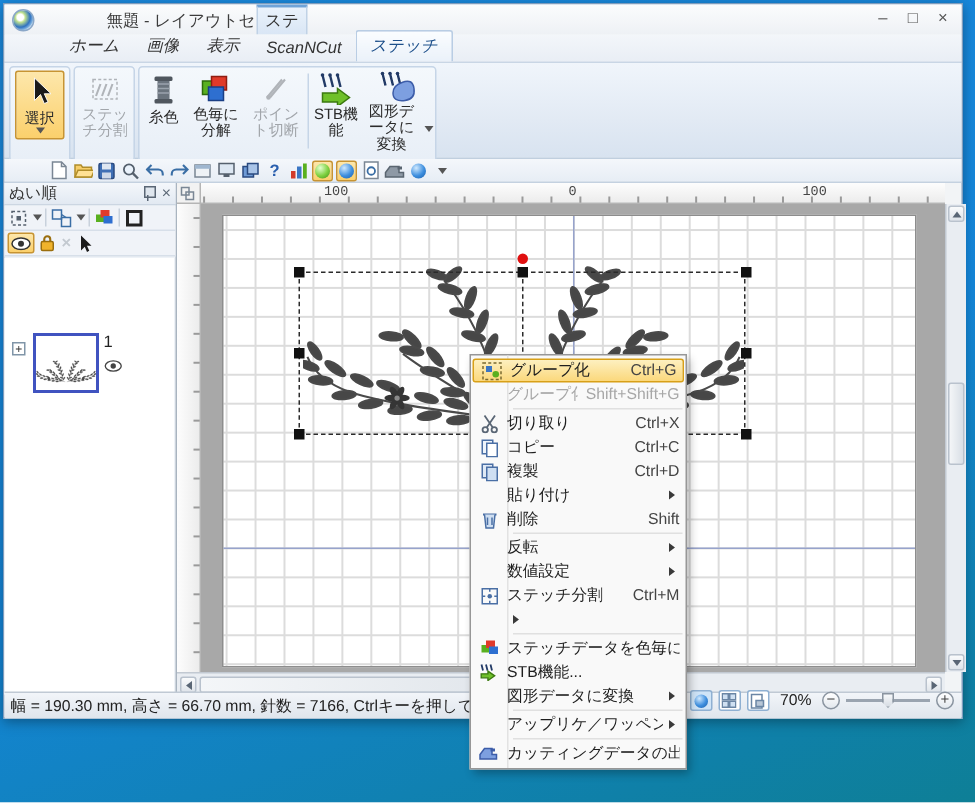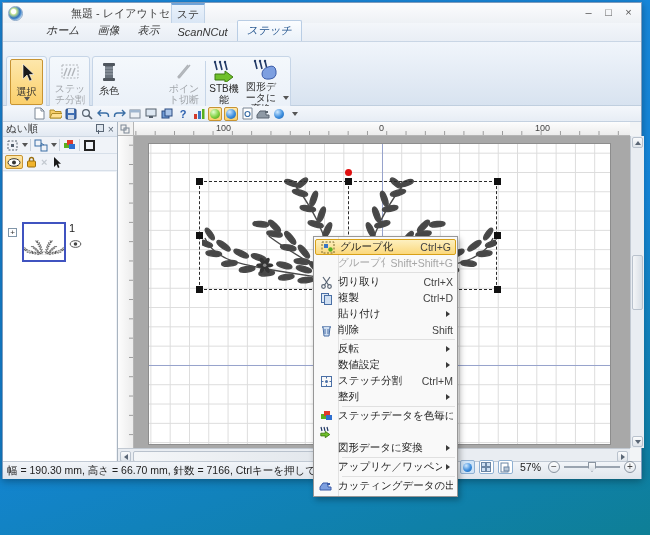--- a/index.html
+++ b/index.html
@@ -16,21 +16,21 @@
   .ctxtab{position:absolute;left:168px;top:0;width:34px;height:20px;background:linear-gradient(#eaf2fb,#d9e6f5);border-left:1px solid #c0d2e6;border-right:1px solid #c0d2e6;border-top:2px solid #6fa3d8;text-align:center;line-height:18px;color:#333;}
   .wbtns{position:absolute;right:4px;top:2px;display:flex;gap:3px;}
   .wbtn{width:17px;height:15px;text-align:center;line-height:14px;color:#555;border-radius:2px;}
   
   .tabrow{left:0;top:20px;width:638px;height:19px;background:linear-gradient(#f3f6fa,#e9eef5);display:flex;align-items:flex-end;border-bottom:1px solid #c9d6e5;}
   .rtab{padding:2px 9px 3px;color:#333;font-style:italic;}
   .rtab.active{background:linear-gradient(#fbfdff,#eaf1f9);border:1px solid #b9cde4;border-bottom:none;border-radius:2px 2px 0 0;color:#1c4f8a;}
   .tabright{position:absolute;right:6px;top:24px;display:flex;align-items:center;gap:4px;color:#39424e;font-size:10.5px;}
   
   .ribbon{left:0;top:39px;width:638px;height:64px;background:linear-gradient(#f0f5fb,#e2eaf4 60%,#d8e3f0);border-bottom:1px solid #c0cfdf;}
-  .rgroup{position:absolute;top:14px;height:75px;border:1px solid #c6d5e7;border-radius:3px;background:linear-gradient(#f4f8fc,#e6edf6);}
+  .rgroup{position:absolute;top:2px;height:75px;border:1px solid #c6d5e7;border-radius:3px;background:linear-gradient(#f4f8fc,#e6edf6);}
   .rgl{position:absolute;bottom:0;left:0;right:0;height:11px;text-align:center;font-size:9px;color:#61707f;line-height:11px;}
   .rbtn{position:absolute;top:2px;display:flex;flex-direction:column;align-items:center;font-size:10px;color:#2b2b2b;text-align:center;line-height:11px;}
   .rbtn .ric{height:26px;display:flex;align-items:center;justify-content:center;}
   .rbtn.sel{background:linear-gradient(#fde7ab,#fbd06c);border:1px solid #c79433;border-radius:2px;}
   .rbtn.dis{color:#a2a6ab;}
   .caret{width:0;height:0;border-left:3px solid transparent;border-right:3px solid transparent;border-top:4px solid #555;display:inline-block;}
   .vsep{position:absolute;top:4px;width:1px;height:50px;background:#c6d5e7;}
   
   .qat{left:0;top:103px;width:638px;height:16px;background:linear-gradient(#f4f7fb,#e7edf5);border-bottom:1px solid #c4d1e0;display:flex;align-items:center;padding-left:29px;gap:2px;}
   .qi{width:14px;height:14px;display:flex;align-items:center;justify-content:center;border-radius:2px;}
@@ -46,21 +46,21 @@
   .pib.sel{background:linear-gradient(#fde7ab,#fbd06c);border:1px solid #c79433;}
   .plist{position:absolute;top:50px;bottom:0;left:0;right:1px;background:#fff;}
   .expander{position:absolute;left:5px;top:56px;width:9px;height:9px;border:1px solid #8095a8;background:#fff;font-size:8px;line-height:7px;text-align:center;color:#333;}
   .thumb{position:absolute;left:19px;top:50px;width:44px;height:40px;border:2px solid #4053c0;background:#fff;}
   .tnum{position:absolute;left:66px;top:50px;color:#222;}
   
   .rulercorner{left:115px;top:119px;width:16px;height:14px;background:#f2f2f2;border-right:1px solid #b5b5b5;border-bottom:1px solid #b5b5b5;}
   .hruler{left:131px;top:119px;width:496px;height:14px;background:linear-gradient(#fdfdfd,#ececec);border-bottom:1px solid #b5b5b5;
     background-image:linear-gradient(to right,#9a9a9a 0 1px,transparent 1px),linear-gradient(#fdfdfd,#ececec);
     background-size:19.3px 5px,100% 100%;background-position:1.4px 9px,0 0;background-repeat:repeat-x,no-repeat;}
-  .hrlab{position:absolute;top:1px;font-size:9px;color:#444;}
+  .hrlab{position:absolute;top:1px;font-size:9px;color:#444;font-family:Liberation Mono, monospace;}
   .vruler{left:115px;top:133px;width:16px;height:312px;background:linear-gradient(to right,#fdfdfd,#ececec);border-right:1px solid #b5b5b5;
     background-image:linear-gradient(#9a9a9a 0 1px,transparent 1px),linear-gradient(to right,#fdfdfd,#ececec);
     background-size:5px 19.3px,100% 100%;background-position:11px 8.7px,0 0;background-repeat:repeat-y,no-repeat;}
   .viewport{left:131px;top:133px;width:496px;height:312px;background:#a8a8a8;overflow:hidden;}
   .page{position:absolute;left:14px;top:7px;width:463px;height:302px;background:#fff;border:1px solid #8d8d8d;
     background-image:linear-gradient(to right,#dcdcdc 0 1px,transparent 1px),linear-gradient(#dcdcdc 0 1px,transparent 1px);
     background-size:19.3px 19.3px;background-position:1.4px 8.7px;}
   .axisv{position:absolute;left:233px;top:0;width:1px;height:100%;background:#97a3cc;}
   .axish{position:absolute;left:0;top:221px;width:100%;height:1px;background:#97a3cc;}
   .selrect{position:absolute;left:50px;top:37px;width:298px;height:109px;border:1px dashed #2b2b2b;}
@@ -217,20 +217,30 @@
           <span class="ric">
             <svg width="20" height="22" viewBox="0 0 20 22">
                 <rect x="4" y="2" width="12" height="3" rx="1" fill="#4f565e"></rect>
                 <rect x="4" y="17" width="12" height="3" rx="1" fill="#4f565e"></rect>
                 <rect x="6" y="5" width="8" height="12" fill="#6a737d"></rect>
                 <path d="M6,7 h8 M6,10 h8 M6,13 h8" stroke="#9aa3ad" stroke-width="1"></path>
               </svg>
           </span>
           <span>糸色</span>
         </div>
+        <div class="rbtn" style="left:31px;width:40px;height:46px">
+          <span class="ric">
+            <svg width="22" height="20" viewBox="0 0 22 20">
+                <rect x="2" y="5" width="10" height="9" fill="#59b01f" stroke="#2d6b0a"></rect>
+                <rect x="8" y="2" width="10" height="9" fill="#e03a2a" stroke="#8f1d12"></rect>
+                <rect x="6" y="9" width="10" height="9" fill="#2e6fd0" stroke="#1a3f85"></rect>
+              </svg>
+          </span>
+          <span>色毎に分解</span>
+        </div>
         <div class="rbtn dis" style="left:72px;width:38px;height:46px">
           <span class="ric">
             <svg width="20" height="20" viewBox="0 0 20 20">
                 <path d="M4,16 L14,4 M6,16 L16,4" stroke="#b0b4b9" stroke-width="1.4"></path>
                 <circle cx="5" cy="16" r="1.5" fill="#b0b4b9"></circle>
               </svg>
           </span>
           <span>ポイント切断</span>
         </div>
         <div class="vsep" style="left:112px"></div>
@@ -502,21 +512,21 @@
           <rect x="0.5" y="5.5" width="4" height="4" fill="#cfe0f2" stroke="#6b86a5"></rect>
           <rect x="5.5" y="5.5" width="4" height="4" fill="#cfe0f2" stroke="#6b86a5"></rect>
         </svg>
       </span>
     <span class="stbtn" style="background:#fff">
         <svg width="10" height="11" viewBox="0 0 10 11">
           <rect x="1" y="1" width="7" height="9" fill="#fff" stroke="#6b86a5"></rect>
           <rect x="4" y="5" width="5" height="4" fill="#b8c6d6" stroke="#6b86a5"></rect>
         </svg>
       </span>
-    <span style="font-size:10.5px;margin:0 3px;color:#222">57%</span>
+    <span style="font-size:10.5px;margin:0 3px;color:#222">70%</span>
     <span class="zoomcirc">−</span>
     <span class="ztrack">
         <span class="zthumb"></span>
       </span>
     <span class="zoomcirc">+</span>
   </div>
 
   <div class="abs cmenu">
     <div class="mi hl">
       <span class="mico">
@@ -542,20 +552,30 @@
             <circle cx="3.5" cy="10.5" r="1.8" fill="none" stroke="#5a6675" stroke-width="1.2"></circle>
             <circle cx="9.5" cy="10.5" r="1.8" fill="none" stroke="#5a6675" stroke-width="1.2"></circle>
           </svg>
         </span>
       <span class="mlabel">切り取り</span>
       <span class="mshort">Ctrl+X</span>
     </div>
     <div class="mi">
       <span class="mico">
           <svg width="13" height="13" viewBox="0 0 13 13">
+            <rect x="1.5" y="1.5" width="7" height="9" fill="#eef4fb" stroke="#4a6fa5"></rect>
+            <rect x="4.5" y="3.5" width="7" height="9" fill="#fff" stroke="#4a6fa5"></rect>
+          </svg>
+        </span>
+      <span class="mlabel">コピー</span>
+      <span class="mshort">Ctrl+C</span>
+    </div>
+    <div class="mi">
+      <span class="mico">
+          <svg width="13" height="13" viewBox="0 0 13 13">
             <rect x="1.5" y="1.5" width="7" height="9" fill="#dfe9f5" stroke="#4a6fa5"></rect>
             <rect x="4.5" y="3.5" width="7" height="9" fill="#cfdff2" stroke="#4a6fa5"></rect>
           </svg>
         </span>
       <span class="mlabel">複製</span>
       <span class="mshort">Ctrl+D</span>
     </div>
     <div class="mi">
       <span class="mico"></span>
       <span class="mlabel">貼り付け</span>
@@ -589,41 +609,41 @@
             <rect x="1.5" y="1.5" width="10" height="10" fill="none" stroke="#4a6fa5"></rect>
             <circle cx="6.5" cy="6.5" r="1.5" fill="#4a6fa5"></circle>
             <path d="M6.5,1.5 v2 M6.5,9.5 v2 M1.5,6.5 h2 M9.5,6.5 h2" stroke="#4a6fa5"></path>
           </svg>
         </span>
       <span class="mlabel">ステッチ分割</span>
       <span class="mshort">Ctrl+M</span>
     </div>
     <div class="mi">
       <span class="mico"></span>
-      <span class="mlabel">整列</span>
       <span class="msub"></span>
     </div>
     <div class="msep"></div>
     <div class="mi">
       <span class="mico">
           <svg width="13" height="12" viewBox="0 0 13 12">
             <rect x="1" y="4" width="6" height="5" fill="#59b01f"></rect>
             <rect x="4" y="1" width="6" height="5" fill="#e03a2a"></rect>
             <rect x="6" y="5" width="6" height="5" fill="#2e6fd0"></rect>
           </svg>
         </span>
       <span class="mlabel">ステッチデータを色毎に分解</span>
     </div>
     <div class="mi">
       <span class="mico">
           <svg width="14" height="12" viewBox="0 0 14 12">
             <path d="M2,1 l1,4 M5,1 l1,4 M8,1 l1,4" stroke="#223a66" stroke-width="1.2"></path>
             <path d="M2,8 h5 v-2 l5,3.5 -5,3.5 v-2 h-5 z" fill="#6fc02a" stroke="#3c7a10" transform="scale(0.9)"></path>
           </svg>
         </span>
+      <span class="mlabel">STB機能...</span>
     </div>
     <div class="mi">
       <span class="mico"></span>
       <span class="mlabel">図形データに変換</span>
       <span class="msub"></span>
     </div>
     <div class="msep"></div>
     <div class="mi">
       <span class="mico"></span>
       <span class="mlabel">アップリケ／ワッペン</span>

